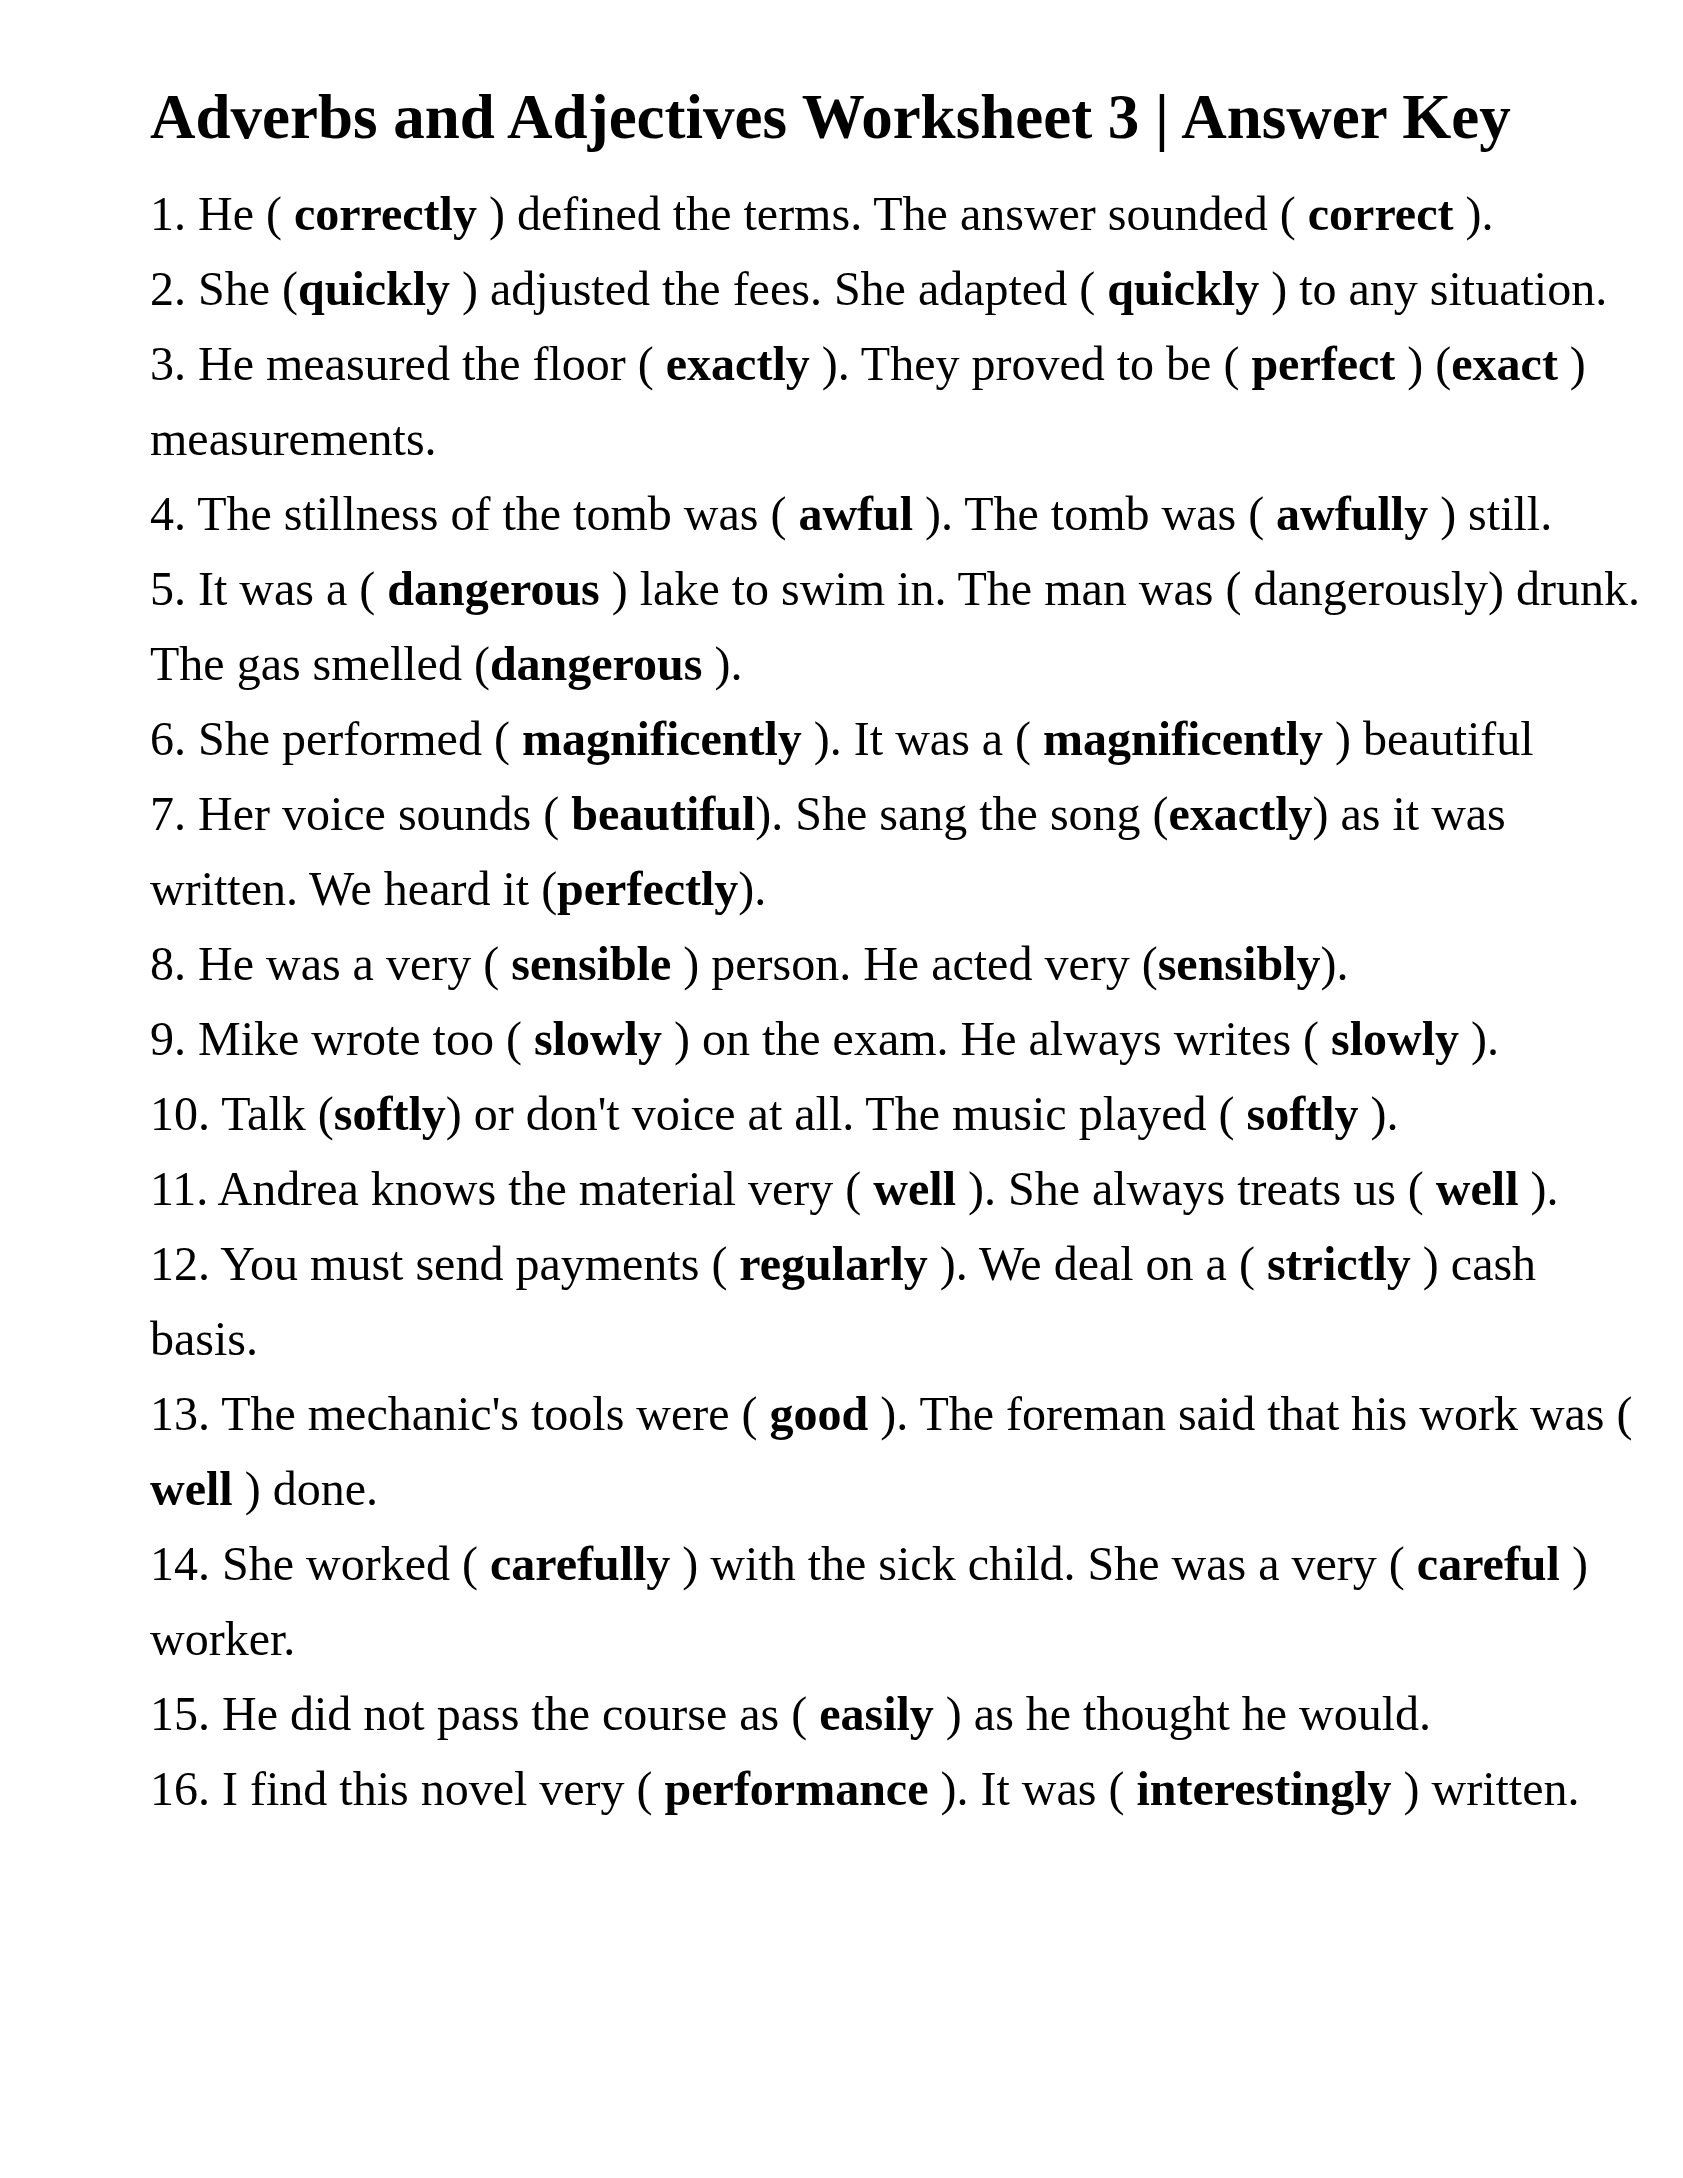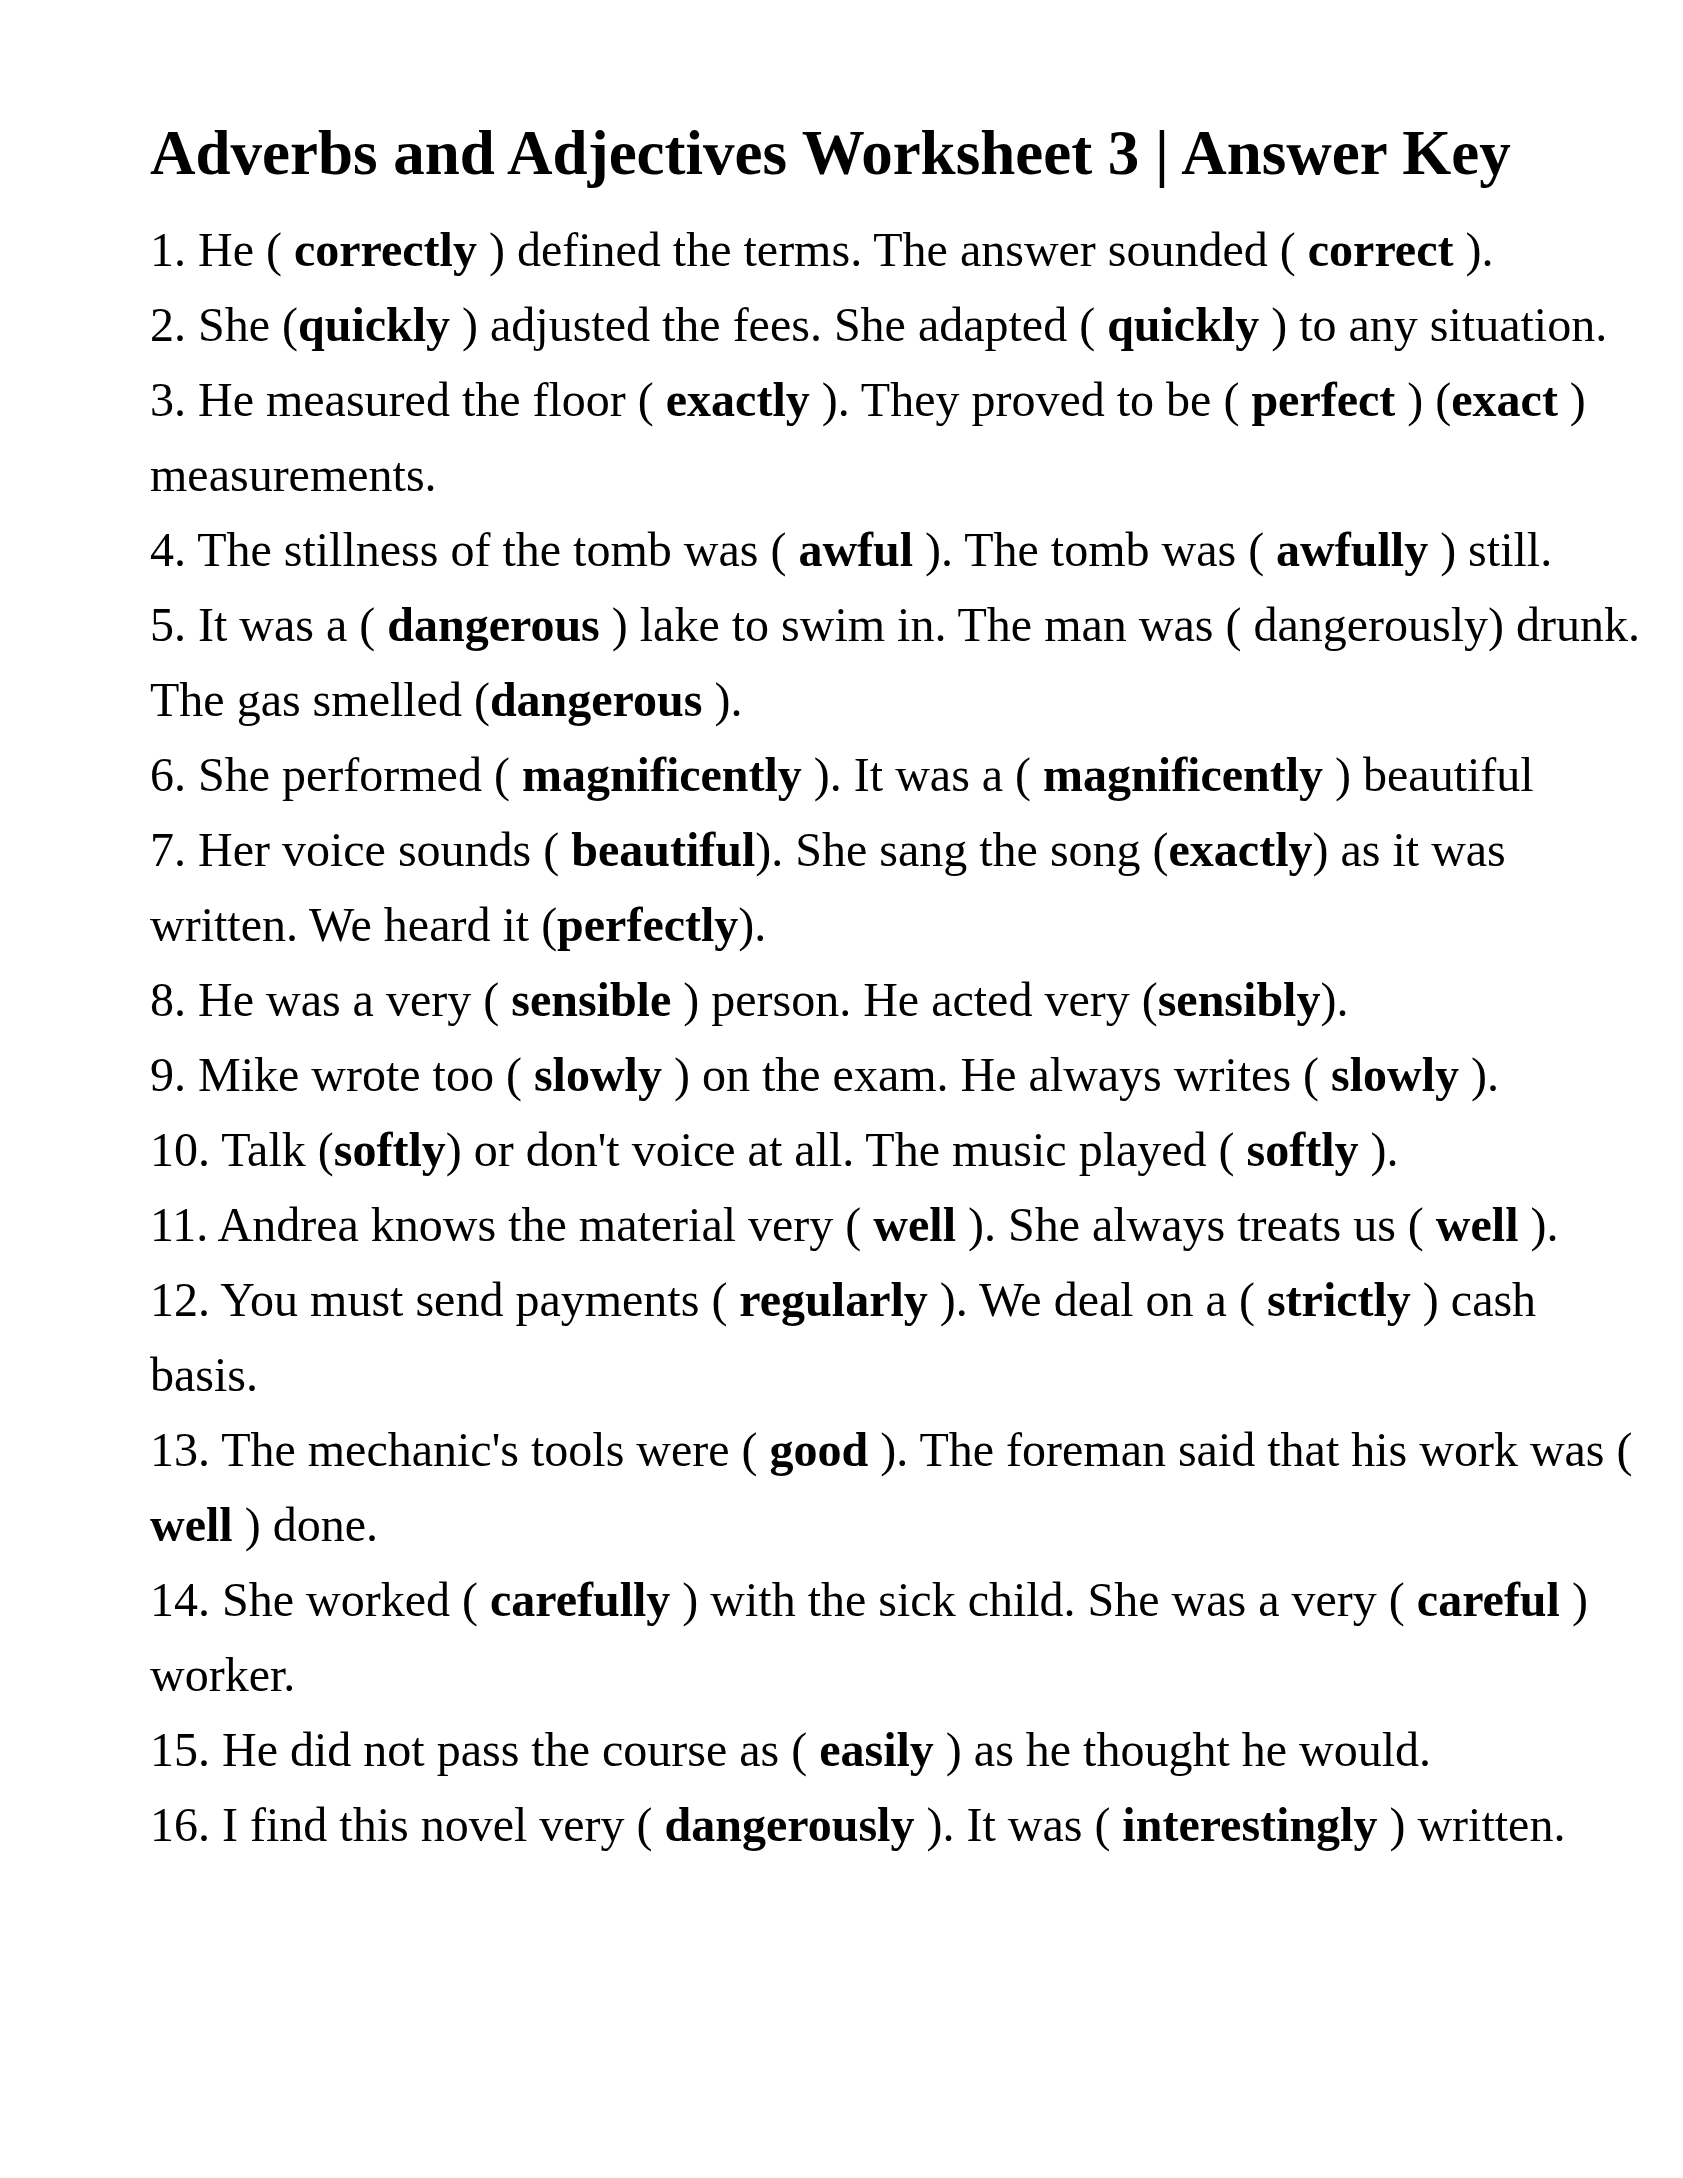--- a/index.html
+++ b/index.html
@@ -12,21 +12,21 @@
     height: 2178px;
     position: relative;
     font-family: "Liberation Serif", "DejaVu Serif", serif;
     color: #000000;
     overflow: hidden;
   }
   .page {
     box-sizing: border-box;
     width: 1683px;
     height: 2178px;
-    padding: 120px 40px 0 150px;
+    padding: 84px 40px 0 150px;
     background: #ffffff;
   }
   .title {
     margin: 0;
     font-size: 63px;
     font-weight: bold;
     line-height: 1.05;
     white-space: nowrap;
     color: #000000;
   }
@@ -62,16 +62,16 @@
       <div class="line"><span class="seg">9. Mike wrote too ( </span><span class="seg bold">slowly</span><span class="seg"> ) on the exam. He always writes ( </span><span class="seg bold">slowly</span><span class="seg"> ).</span></div>
       <div class="line"><span class="seg">10. Talk (</span><span class="seg bold">softly</span><span class="seg">) or don't voice at all. The music played ( </span><span class="seg bold">softly</span><span class="seg"> ).</span></div>
       <div class="line"><span class="seg">11. Andrea knows the material very ( </span><span class="seg bold">well</span><span class="seg"> ). She always treats us ( </span><span class="seg bold">well</span><span class="seg"> ).</span></div>
       <div class="line"><span class="seg">12. You must send payments ( </span><span class="seg bold">regularly</span><span class="seg"> ). We deal on a ( </span><span class="seg bold">strictly</span><span class="seg"> ) cash</span></div>
       <div class="line"><span class="seg">basis.</span></div>
       <div class="line"><span class="seg">13. The mechanic's tools were ( </span><span class="seg bold">good</span><span class="seg"> ). The foreman said that his work was (</span></div>
       <div class="line"><span class="seg bold">well</span><span class="seg"> ) done.</span></div>
       <div class="line"><span class="seg">14. She worked ( </span><span class="seg bold">carefully</span><span class="seg"> ) with the sick child. She was a very ( </span><span class="seg bold">careful</span><span class="seg"> )</span></div>
       <div class="line"><span class="seg">worker.</span></div>
       <div class="line"><span class="seg">15. He did not pass the course as ( </span><span class="seg bold">easily</span><span class="seg"> ) as he thought he would.</span></div>
-      <div class="line"><span class="seg">16. I find this novel very ( </span><span class="seg bold">dangerously</span><span class="seg"> ). It was ( </span><span class="seg bold">interestingly</span><span class="seg"> ) written.</span></div>
+      <div class="line"><span class="seg">16. I find this novel very ( </span><span class="seg bold">performance</span><span class="seg"> ). It was ( </span><span class="seg bold">interestingly</span><span class="seg"> ) written.</span></div>
     </div>
 </div>
 
 
 </body></html>

